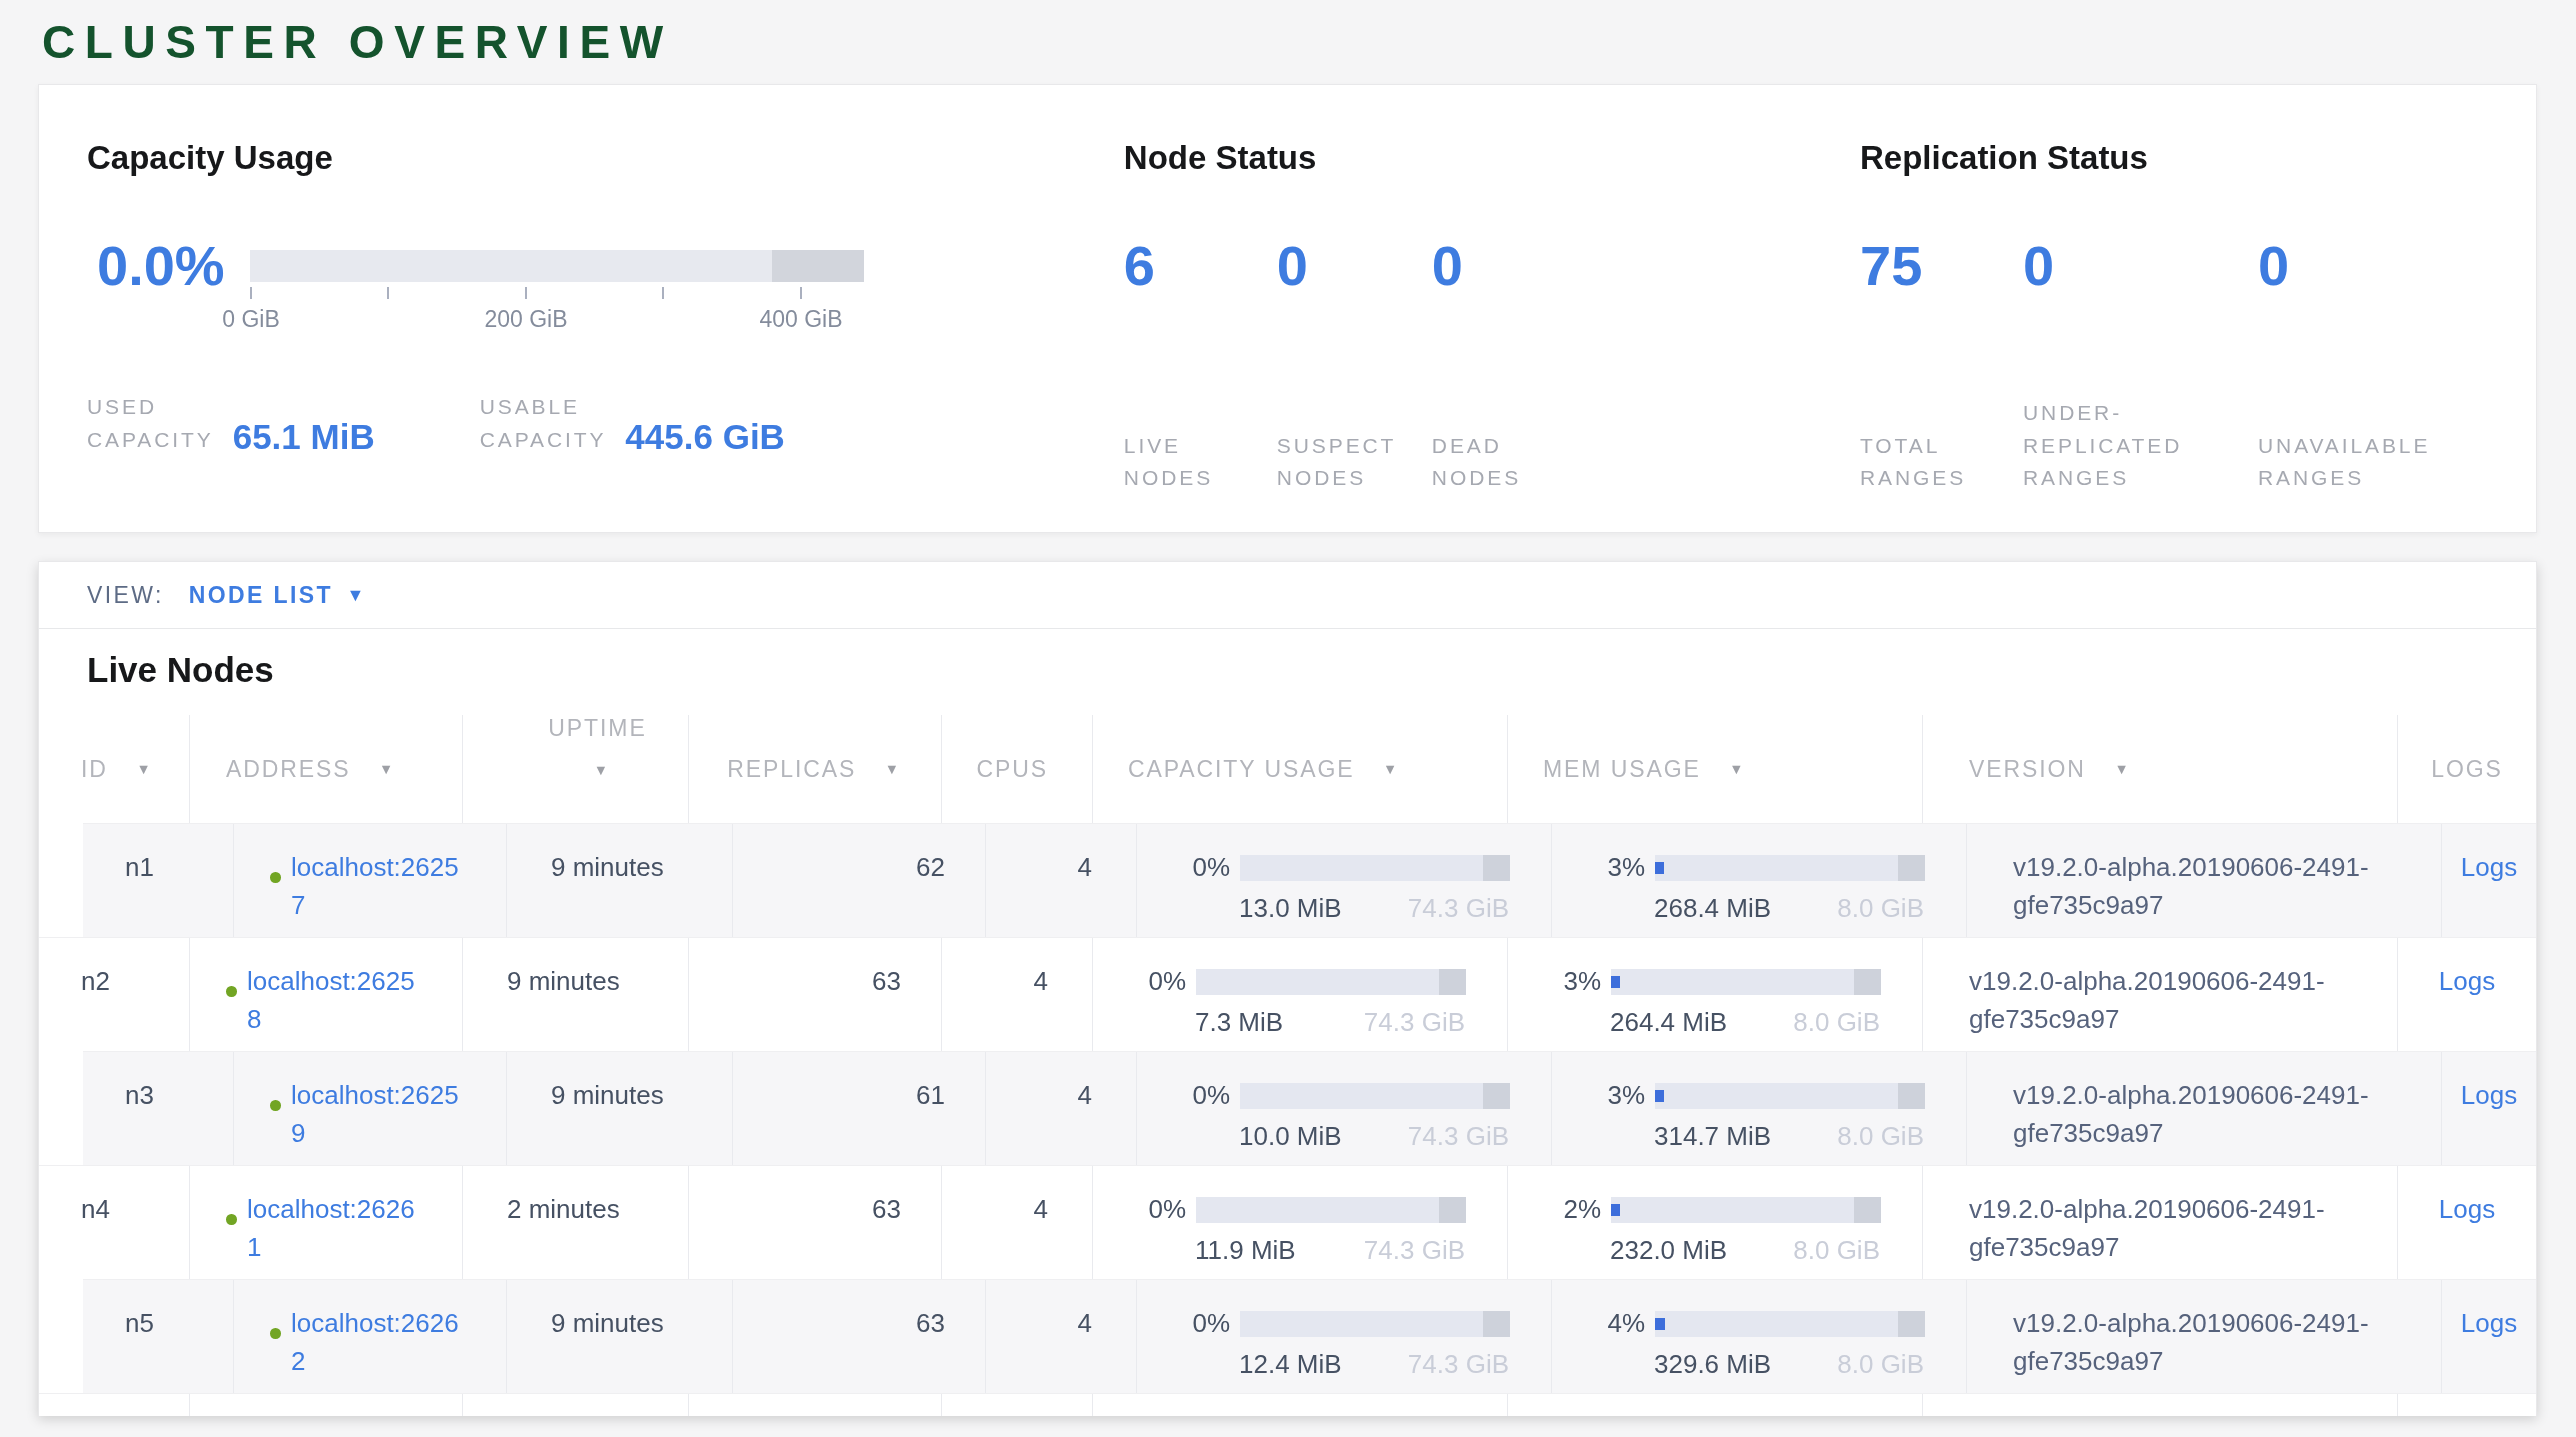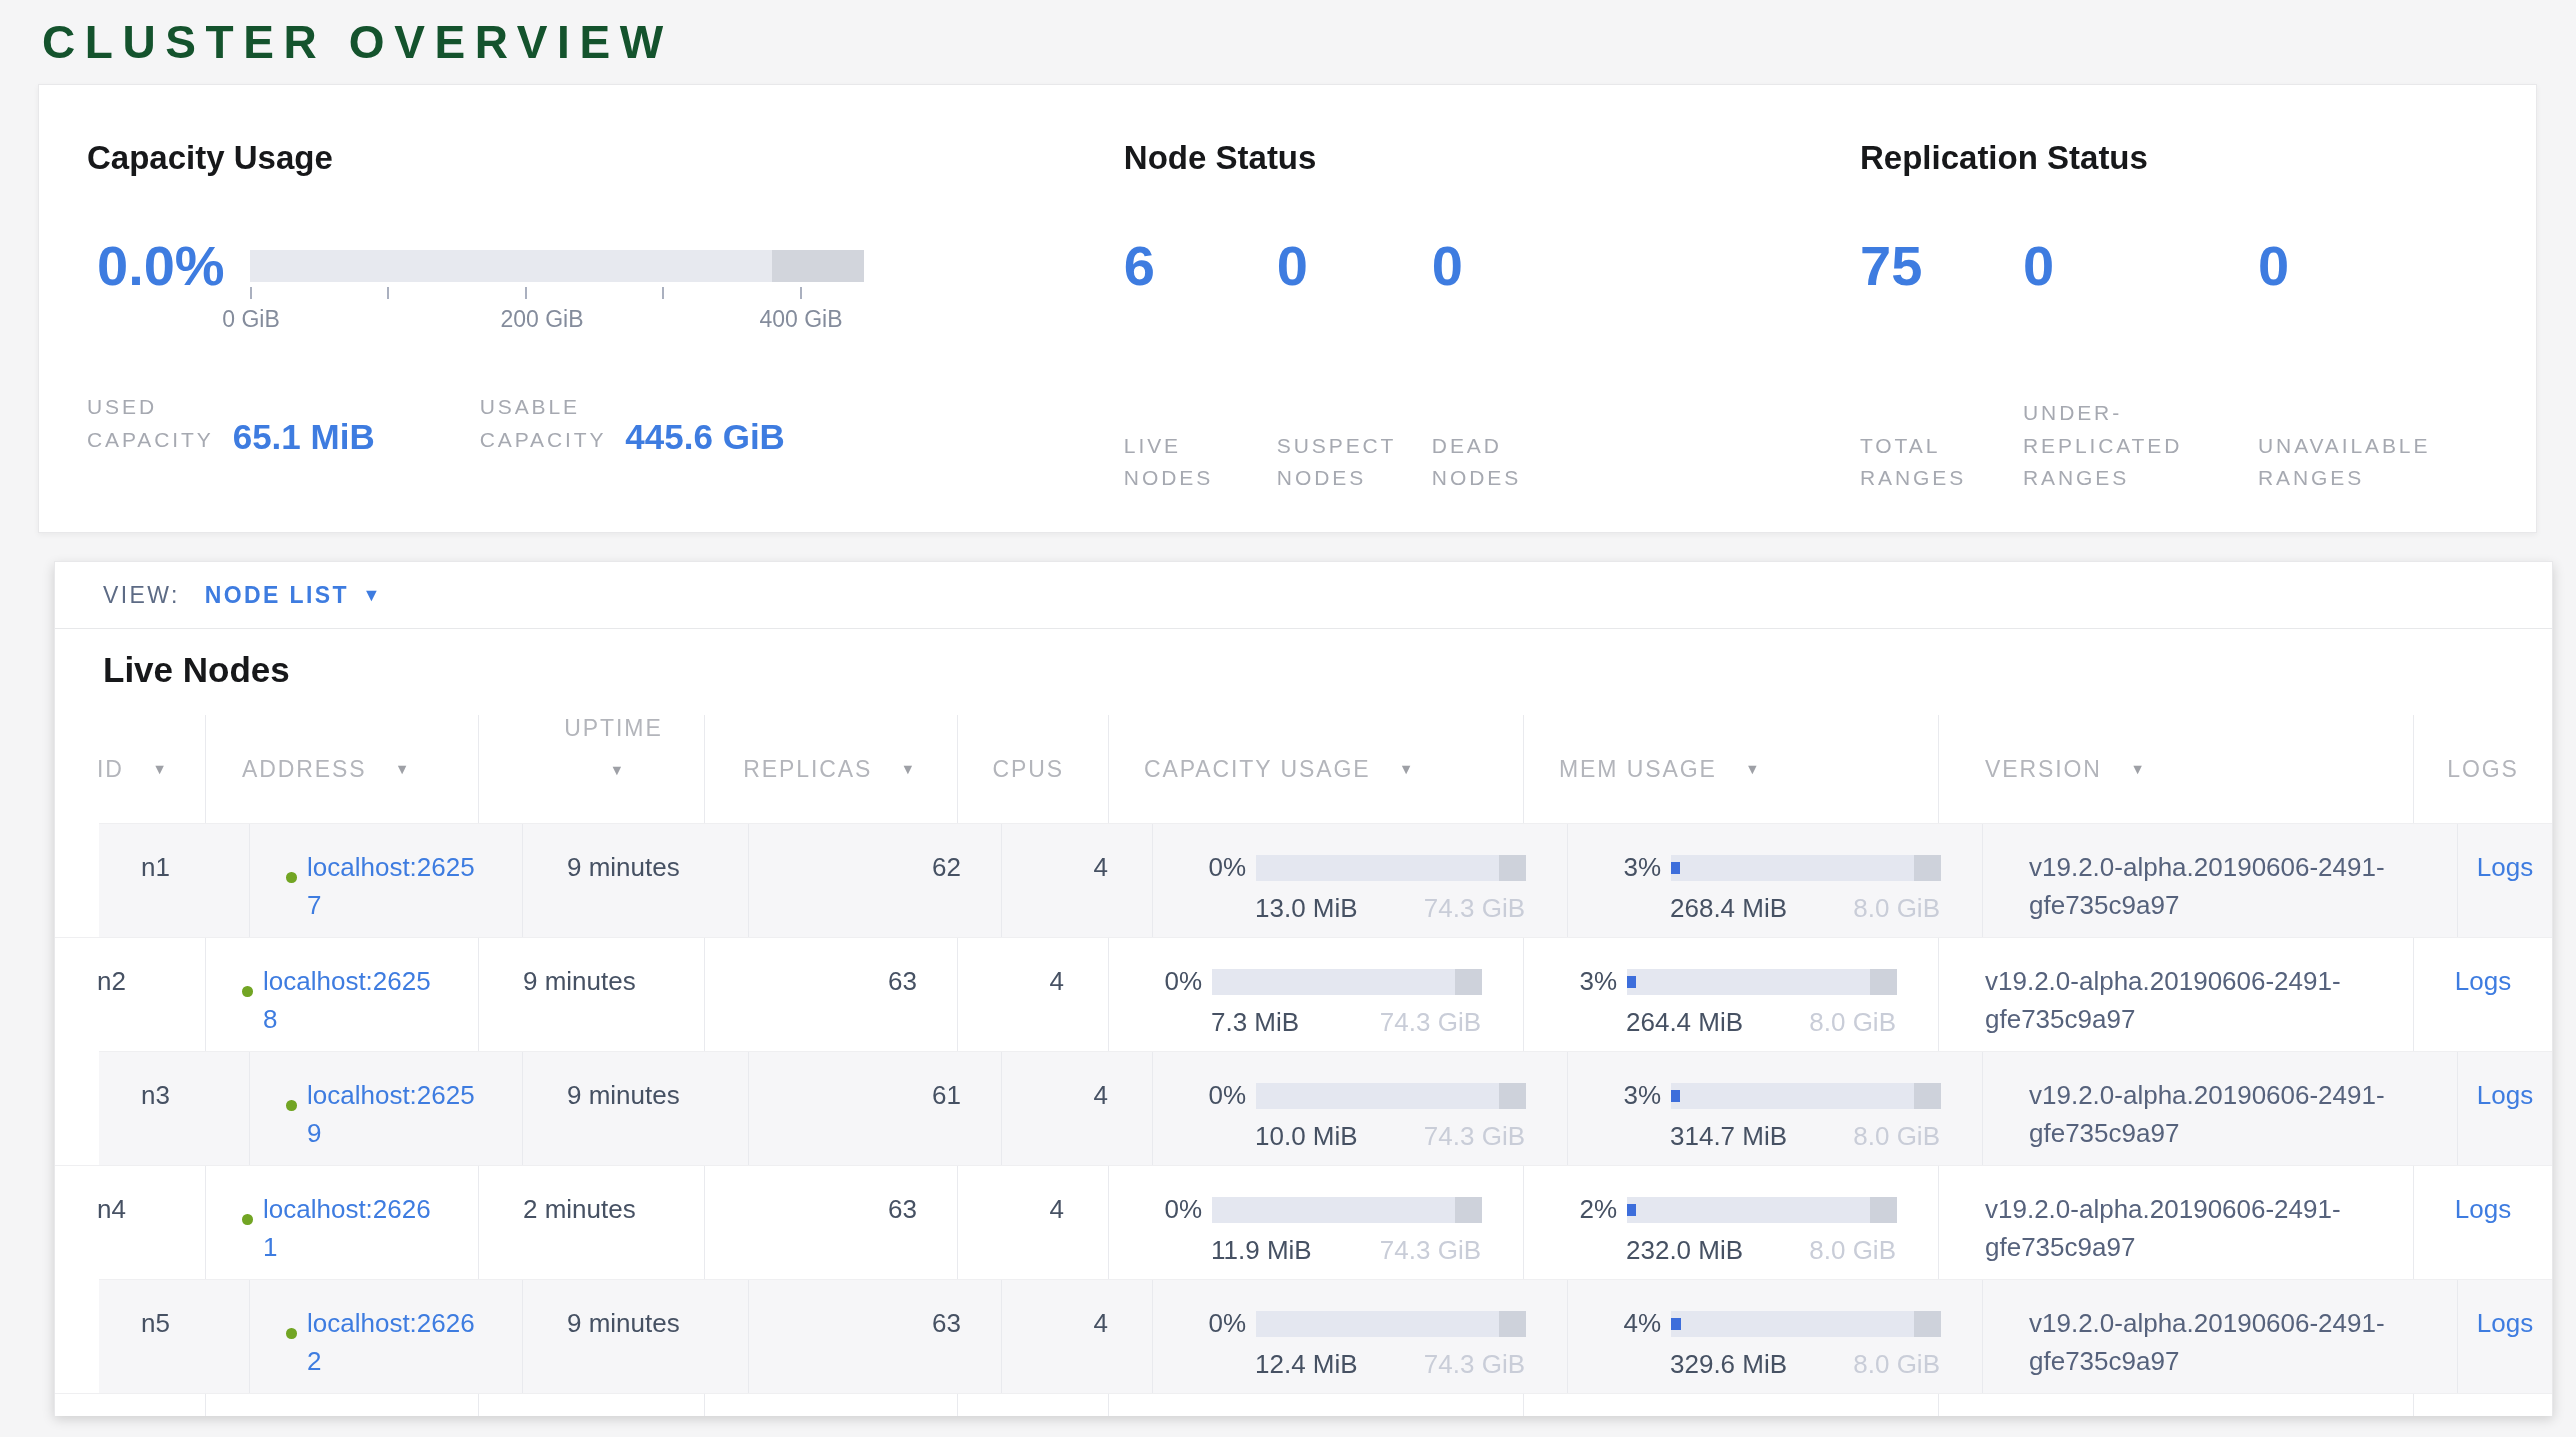--- a/index.html
+++ b/index.html
@@ -71,21 +71,21 @@
     display: flex; flex-direction: column; justify-content: flex-end;
     font-size: 21px; letter-spacing: 2.9px; color: #a6a9b1; line-height: 1.55;
   }
   .sum-nodes .stat-label { width: 125px; }
   .sum-repl .stat-col:nth-child(1) .stat-label { width: 134px; }
   .sum-repl .stat-col:nth-child(2) .stat-label { width: 192px; }
   .sum-repl .stat-col:nth-child(3) .stat-label { width: 230px; }
 
   
   .table-card {
-    position: absolute; top: 561px; left: 54px; width: 2499px; height: 855px;
+    position: absolute; top: 561px; left: 38px; width: 2499px; height: 855px;
     background: #ffffff; border: 1px solid #e8e8ea; border-bottom: none;
     box-shadow: 0 3.8px 11.5px rgba(0,0,0,0.16);
     overflow: hidden;
   }
   .view-bar {
     height: 67px; border-bottom: 1px solid #e7e8ea;
     display: flex; align-items: center; padding-left: 48px;
   }
   .view-label { font-size: 23px; letter-spacing: 2.4px; color: #5d6b85; }
   .view-select {
@@ -171,21 +171,21 @@
       <div class="gauge-wrap">
         <div class="gauge-bar">
           <div class="gauge-dark"></div>
         </div>
         <div class="gauge-tick" style="left:0px"></div>
         <div class="gauge-tick" style="left:137px"></div>
         <div class="gauge-tick" style="left:275px"></div>
         <div class="gauge-tick" style="left:412px"></div>
         <div class="gauge-tick" style="left:550px"></div>
         <div class="gauge-tick-label" style="left:1px">0 GiB</div>
-        <div class="gauge-tick-label" style="left:292px">200 GiB</div>
+        <div class="gauge-tick-label" style="left:276px">200 GiB</div>
         <div class="gauge-tick-label" style="left:551px">400 GiB</div>
       </div>
     </div>
     <div class="cap-stats">
         <div class="cap-stat">
           <div class="cap-stat-label">
             <div>USED</div>
             <div>CAPACITY</div>
           </div>
           <div class="cap-stat-value">65.1 MiB</div>

